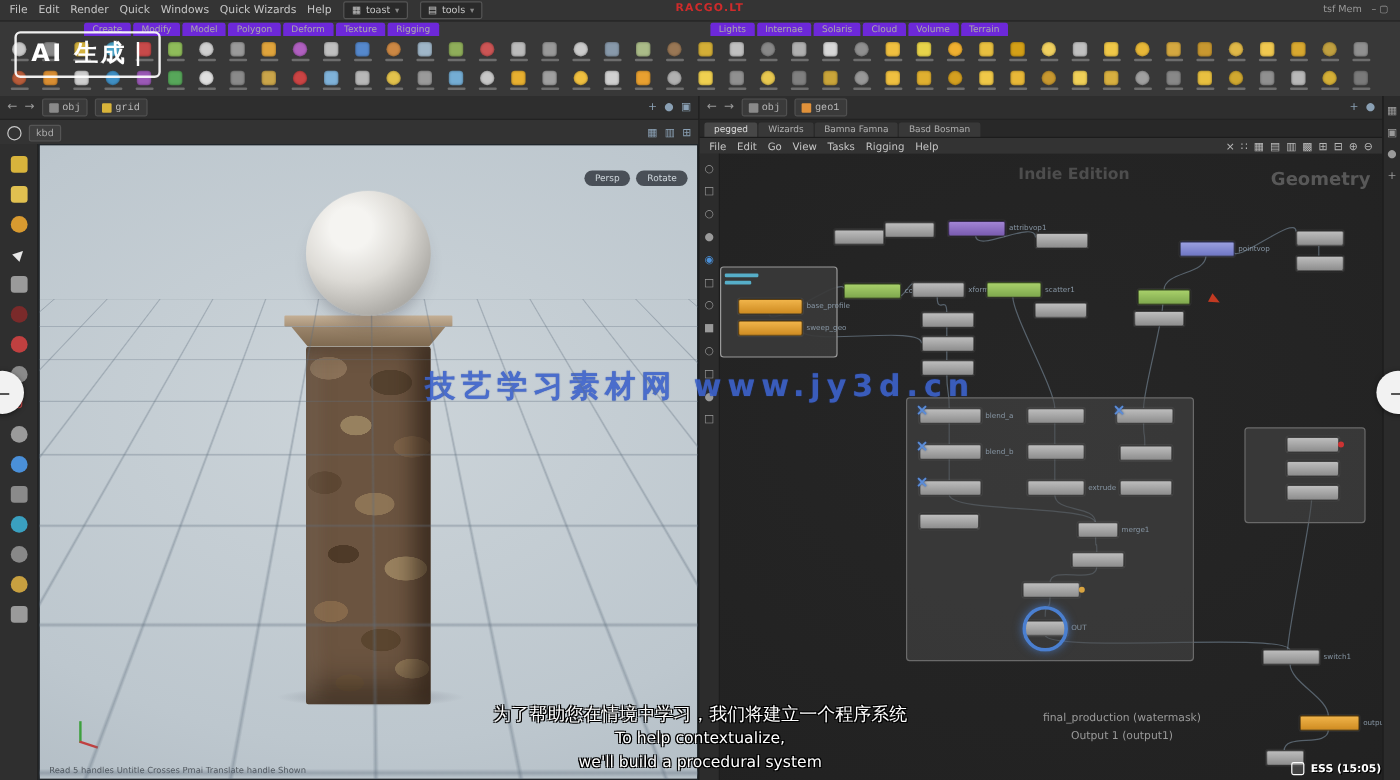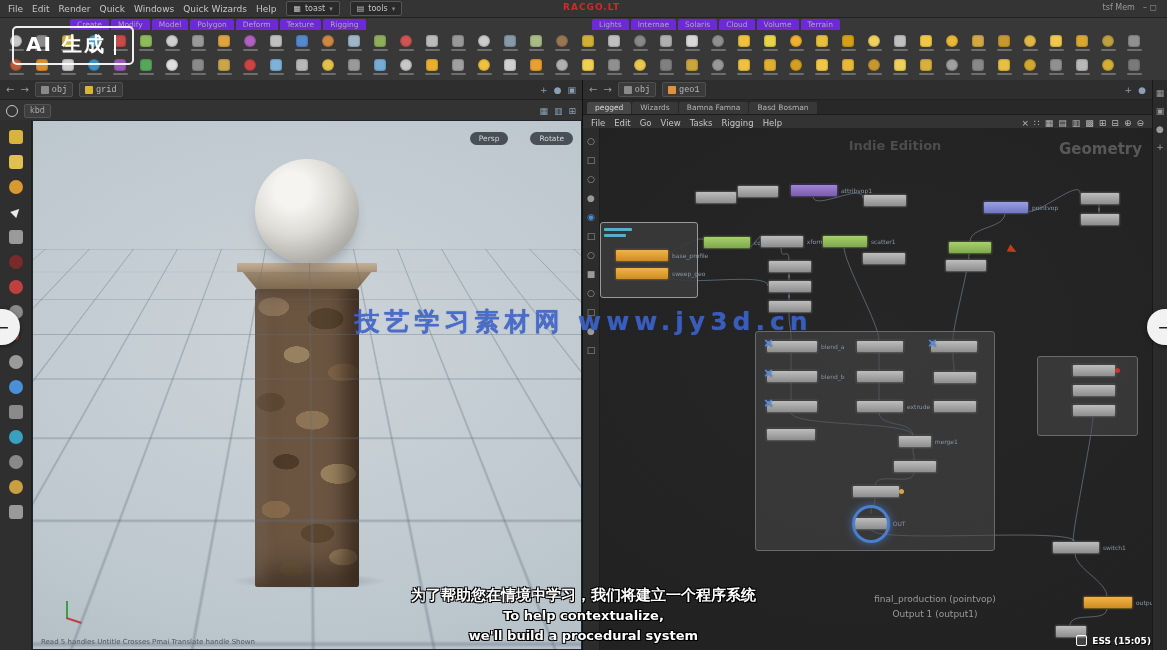--- a/index.html
+++ b/index.html
@@ -75,21 +75,21 @@
       radial-gradient(26px 15px at 85% 28%,#7c6248 0 58%,rgba(0,0,0,0) 60%),
       radial-gradient(24px 16px at 15% 38%,#5d4733 0 58%,rgba(0,0,0,0) 60%),
       radial-gradient(28px 16px at 55% 44%,#8d7455 0 58%,rgba(0,0,0,0) 60%),
       radial-gradient(22px 13px at 30% 58%,#4e3a28 0 58%,rgba(0,0,0,0) 60%),
       radial-gradient(30px 17px at 80% 62%,#98805e 0 58%,rgba(0,0,0,0) 60%),
       radial-gradient(24px 15px at 20% 74%,#86694b 0 58%,rgba(0,0,0,0) 60%),
       radial-gradient(28px 16px at 60% 82%,#5a452f 0 58%,rgba(0,0,0,0) 60%),
       radial-gradient(24px 14px at 85% 90%,#8f7757 0 58%,rgba(0,0,0,0) 60%),
       radial-gradient(20px 12px at 35% 94%,#6f573d 0 58%,rgba(0,0,0,0) 60%);
     box-shadow:inset -14px 0 18px rgba(40,28,18,.55),inset 10px 0 14px rgba(255,240,220,.12),inset 0 -20px 24px rgba(30,22,14,.4);}
-  .vp-pills{position:absolute;top:11px;right:8px;display:flex;gap:22px;align-items:flex-end;}
+  .vp-pills{position:absolute;top:21px;right:8px;display:flex;gap:5px;align-items:flex-end;}
   .pill{background:rgba(40,45,52,.78);color:#cfd6dc;font-size:7.5px;padding:2px 9px;border-radius:8px;}
   .axis{position:absolute;left:22px;bottom:26px;width:26px;height:26px;}
   .ax-y{position:absolute;left:11px;bottom:4px;width:2px;height:18px;background:#3da03d;}
   .ax-x{position:absolute;left:11px;bottom:4px;width:16px;height:2px;background:#c04040;transform:rotate(18deg);transform-origin:left bottom;}
   .vpstatus{position:absolute;left:8px;bottom:3px;font-size:7px;color:#3c4248;opacity:.85;}
 
   
   .ptabs{position:relative;height:14px;background:#282828;border-bottom:1px solid #1c1c1c;display:flex;gap:1px;align-items:flex-end;
     padding:0 4px;font-size:7.5px;color:#b0b0b0;}
   .ptab{background:#383838;padding:0 8px;line-height:12px;border-radius:2px 2px 0 0;}
@@ -125,21 +125,21 @@
   .cv-indie{position:absolute;left:230px;top:10px;width:130px;text-align:center;font-size:13px;color:#4d4d4d;font-weight:bold;}
   .cv-geom{position:absolute;right:10px;top:12px;font-size:15px;color:#585858;font-weight:bold;}
   .cv-out{position:absolute;left:235px;top:464px;width:200px;text-align:center;font-size:9px;color:#9a9a9a;line-height:15px;}
 
   
   .ai-badge{position:absolute;left:12px;top:26px;padding:3px 16px 5px 12px;border:2px solid rgba(255,255,255,.92);
     border-radius:5px;color:#fff;font-size:20px;font-weight:bold;letter-spacing:2px;z-index:60;display:flex;align-items:center;gap:8px;}
   .ai-caret{width:2px;height:20px;background:#fff;}
   .watermark{position:absolute;left:0;right:0;top:305px;text-align:center;font-size:25px;font-weight:bold;letter-spacing:5px;
     color:#3d63cc;opacity:.9;z-index:55;text-shadow:0 0 1px #2a49a0;}
-  .subtitle{position:absolute;left:0;right:0;text-align:center;color:#fff;font-weight:bold;z-index:60;
+  .subtitle{position:absolute;left:0;right:0;text-align:center;color:#fff;font-weight:normal;z-index:60;
     text-shadow:-1px -1px 0 #000,1px -1px 0 #000,-1px 1px 0 #000,1px 1px 0 #000;}
   .sub-cn{top:586px;font-size:15px;}
   .sub-en1{top:608px;font-size:13px;}
   .sub-en2{top:628px;font-size:13px;}
   .navball{position:absolute;top:309px;width:36px;height:36px;border-radius:50%;background:#f2f2f2;color:#222;z-index:60;
     display:flex;align-items:center;justify-content:center;font-size:16px;box-shadow:0 1px 4px rgba(0,0,0,.5);}
   .nav-left{left:-16px;}
   .nav-right{right:-16px;}
   .timestamp{position:absolute;right:16px;bottom:4px;z-index:58;color:#fff;font-size:9px;font-weight:bold;display:flex;gap:5px;align-items:center;
     text-shadow:1px 1px 0 #000;}
@@ -706,21 +706,21 @@
             <path d="M314,344 C314,360 275,342 275,358"></path>
             <path d="M275,369 C275,385 271,370 271,386"></path>
             <path d="M271,401 C271,417 475,398 475,414"></path>
             <path d="M475,425 C475,441 507,453 507,469"></path>
             <path d="M507,480 C507,496 470,482 470,498"></path>
             <path d="M493,288 C493,304 473,398 473,414"></path>
           </svg>
         <div class="cv-indie">Indie Edition</div>
         <div class="cv-geom">Geometry</div>
         <div class="cv-out">
-          <div>final_production (pointvop)</div>
+          <div>final_production (watermask)</div>
           <div>Output 1 (output1)</div>
         </div>
       <div class="npanel sel" style="left: 0px; top: 94px; width: 96px; height: 74px;"></div>
           <div class="npanel box" style="left: 155px; top: 203px; width: 238px; height: 218px;"></div>
           <div class="npanel box" style="left: 437px; top: 228px; width: 99px; height: 78px;"></div>
           <div class="node bare" style="background: rgb(86, 174, 200); left: 4px; top: 100px; width: 28px; height: 3px;"></div>
           <div class="node bare" style="background: rgb(86, 174, 200); left: 4px; top: 106px; width: 22px; height: 3px;"></div>
           <div class="node orange" style="left: 15px; top: 121px; width: 52px;">
             <span class="nlabel">base_profile</span>
           </div>

